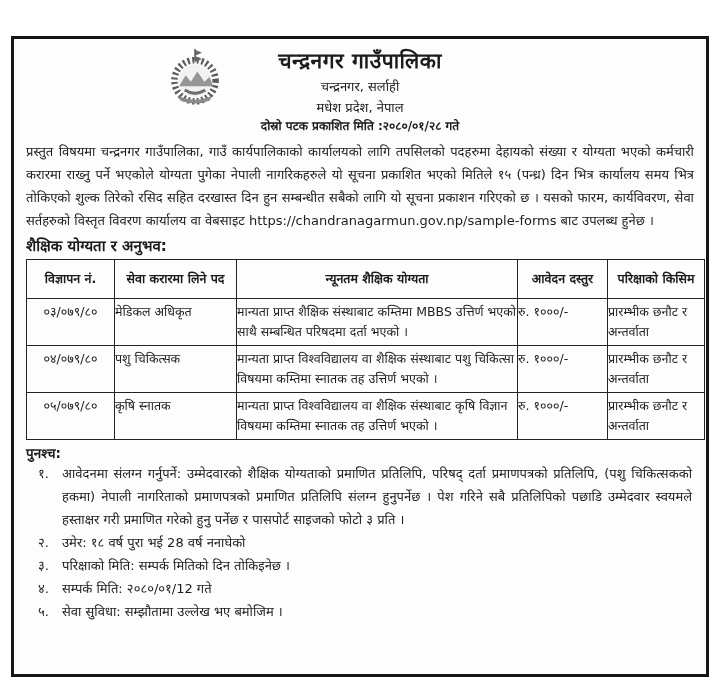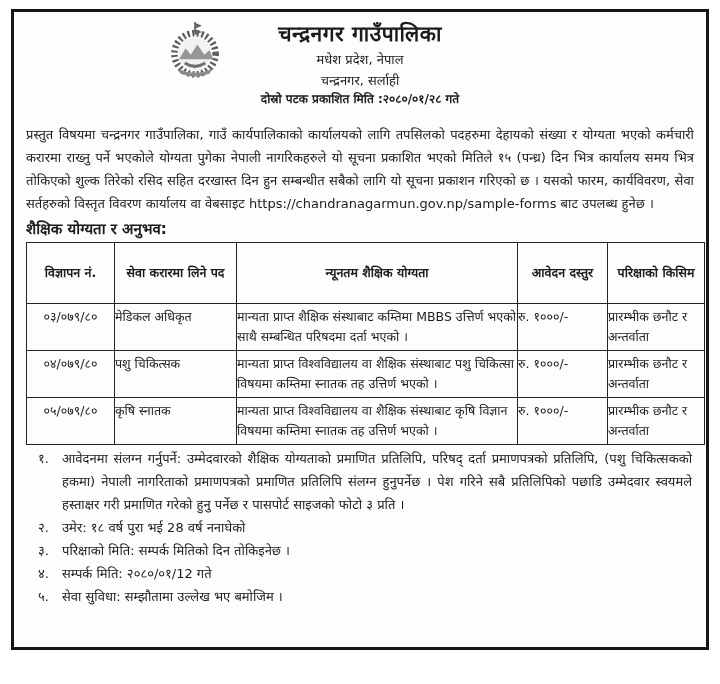--- a/index.html
+++ b/index.html
@@ -4,21 +4,21 @@
 <style>
   html, body {
     margin: 0; padding: 0;
     width: 720px; height: 684px;
     background: #ffffff;
     font-family: "DejaVu Sans", sans-serif;
     color: #1c1c1c;
   }
   .doc-frame {
     position: absolute;
-    left: 11px; top: 9px;
+    left: 11px; top: 36px;
     width: 698px; height: 641px;
     box-sizing: border-box;
     border: 3px solid #161616;
     padding: 5px 12px 6px;
     overflow: hidden;
     background: #fdfdfd;
   }
   
   .letterhead { position: relative; text-align: center; padding-top: 2px; }
   .emblem {
@@ -35,37 +35,37 @@
     background: #141414; color: #ffffff;
     font-size: 21px; font-weight: bold;
     padding: 4px 24px 7px;
     border-radius: 18px;
     text-align: center;
   }
   .pub-line { text-align: center; font-weight: bold; font-size: 12px; margin-top: 1px; }
   
   .intro {
     font-size: 13px; line-height: 1.78;
-    text-align: justify; margin-top: 16px;
+    text-align: justify; margin-top: 6px;
   }
   .sec-heading { font-weight: bold; font-size: 15px; margin-top: 2px; }
   
   table.qual {
     border-collapse: collapse;
     width: 678px; margin: 4px auto 2px;
     font-size: 12.5px; table-layout: fixed;
   }
   table.qual th, table.qual td {
     border: 1.6px solid #242424;
     padding: 3px 0;
     vertical-align: top;
     line-height: 1.6;
     overflow: hidden;
   }
-  table.qual th { text-align: center; font-weight: bold; padding: 20px 3px; }
+  table.qual th { text-align: center; font-weight: bold; padding: 9px 3px; }
   td.c { text-align: center; }
   table.qual td { height: 40px; }
   
   .ps-heading { font-weight: bold; font-size: 13.5px; margin-top: 4px; }
   .ps-item { display: flex; font-size: 13px; line-height: 1.78; }
   .ps-num { flex: none; width: 36px; padding-left: 12px; box-sizing: border-box; }
   .ps-text { flex: 1; text-align: justify; padding-right: 2px; }
 </style>
 </head>
 <body>
@@ -79,22 +79,22 @@
         <circle cx="32" cy="35" r="17.5" fill="#f2f2f2"></circle>
         <line x1="32" y1="1" x2="32" y2="14" stroke="#555" stroke-width="1.6"></line>
         <path d="M32 2 l7.5 3.2 -7.5 3.2 z" fill="#666"></path>
         <path d="M32 8.5 l7.5 3.2 -7.5 3.2 z" fill="#666"></path>
         <path d="M15 41 L22 29 L27.5 36 L34.5 25 L42 36 L47.5 31 L51.5 41 Z" fill="#969696"></path>
         <path d="M21 45 q11 7 22 0" stroke="#6f6f6f" stroke-width="3.2" fill="none"></path>
         <path d="M14 51 q18 8.5 36 0 l-2.2 5 q-15.8 6.5 -31.6 0 z" fill="#8a8a8a"></path>
       </svg>
     </div>
     <div class="lh-municipality">चन्द्रनगर गाउँपालिका</div>
+    <div class="lh-small">चन्द्रनगर, सर्लाही</div>
     <div class="lh-small">मधेश प्रदेश, नेपाल</div>
-    <div class="lh-small">चन्द्रनगर, सर्लाही</div>
   </div>
 
   <div class="pub-line">दोस्रो पटक प्रकाशित मिति :२०८०/०१/२८ गते</div>
 
   <div class="intro">प्रस्तुत विषयमा चन्द्रनगर गाउँपालिका, गाउँ कार्यपालिकाको कार्यालयको लागि तपसिलको पदहरुमा देहायको संख्या र योग्यता भएको कर्मचारी करारमा राख्नु पर्ने भएकोले योग्यता पुगेका नेपाली नागरिकहरुले यो सूचना प्रकाशित भएको मितिले १५ (पन्ध्र) दिन भित्र कार्यालय समय भित्र तोकिएको शुल्क तिरेको रसिद सहित दरखास्त दिन हुन सम्बन्धीत सबैको लागि यो सूचना प्रकाशन गरिएको छ । यसको फारम, कार्यविवरण, सेवा सर्तहरुको विस्तृत विवरण कार्यालय वा वेबसाइट https://chandranagarmun.gov.np/sample-forms बाट उपलब्ध हुनेछ ।</div>
 
   <div class="sec-heading">शैक्षिक योग्यता र अनुभव:</div>
 
   <table class="qual">
     <colgroup>
@@ -131,20 +131,21 @@
       <tr>
         <td class="c">०५/०७९/८०</td>
         <td>कृषि स्नातक</td>
         <td>मान्यता प्राप्त विश्वविद्यालय वा शैक्षिक संस्थाबाट कृषि विज्ञान विषयमा कम्तिमा स्नातक तह उत्तिर्ण भएको ।</td>
         <td>रु. १०००/-</td>
         <td>प्रारम्भीक छनौट र अन्तर्वाता</td>
       </tr>
     </tbody>
   </table>
 
+  <div class="ps-heading">पुनश्च:</div>
   <div>
     <div class="ps-item">
       <span class="ps-num">१.</span>
       <span class="ps-text">आवेदनमा संलग्न गर्नुपर्ने: उम्मेदवारको शैक्षिक योग्यताको प्रमाणित प्रतिलिपि, परिषद् दर्ता प्रमाणपत्रको प्रतिलिपि, (पशु चिकित्सकको हकमा) नेपाली नागरिताको प्रमाणपत्रको प्रमाणित प्रतिलिपि संलग्न हुनुपर्नेछ । पेश गरिने सबै प्रतिलिपिको पछाडि उम्मेदवार स्वयमले हस्ताक्षर गरी प्रमाणित गरेको हुनु पर्नेछ र पासपोर्ट साइजको फोटो ३ प्रति ।</span>
     </div>
     <div class="ps-item">
       <span class="ps-num">२.</span>
       <span class="ps-text">उमेर: १८ वर्ष पुरा भई 28 वर्ष ननाघेको</span>
     </div>
     <div class="ps-item">

